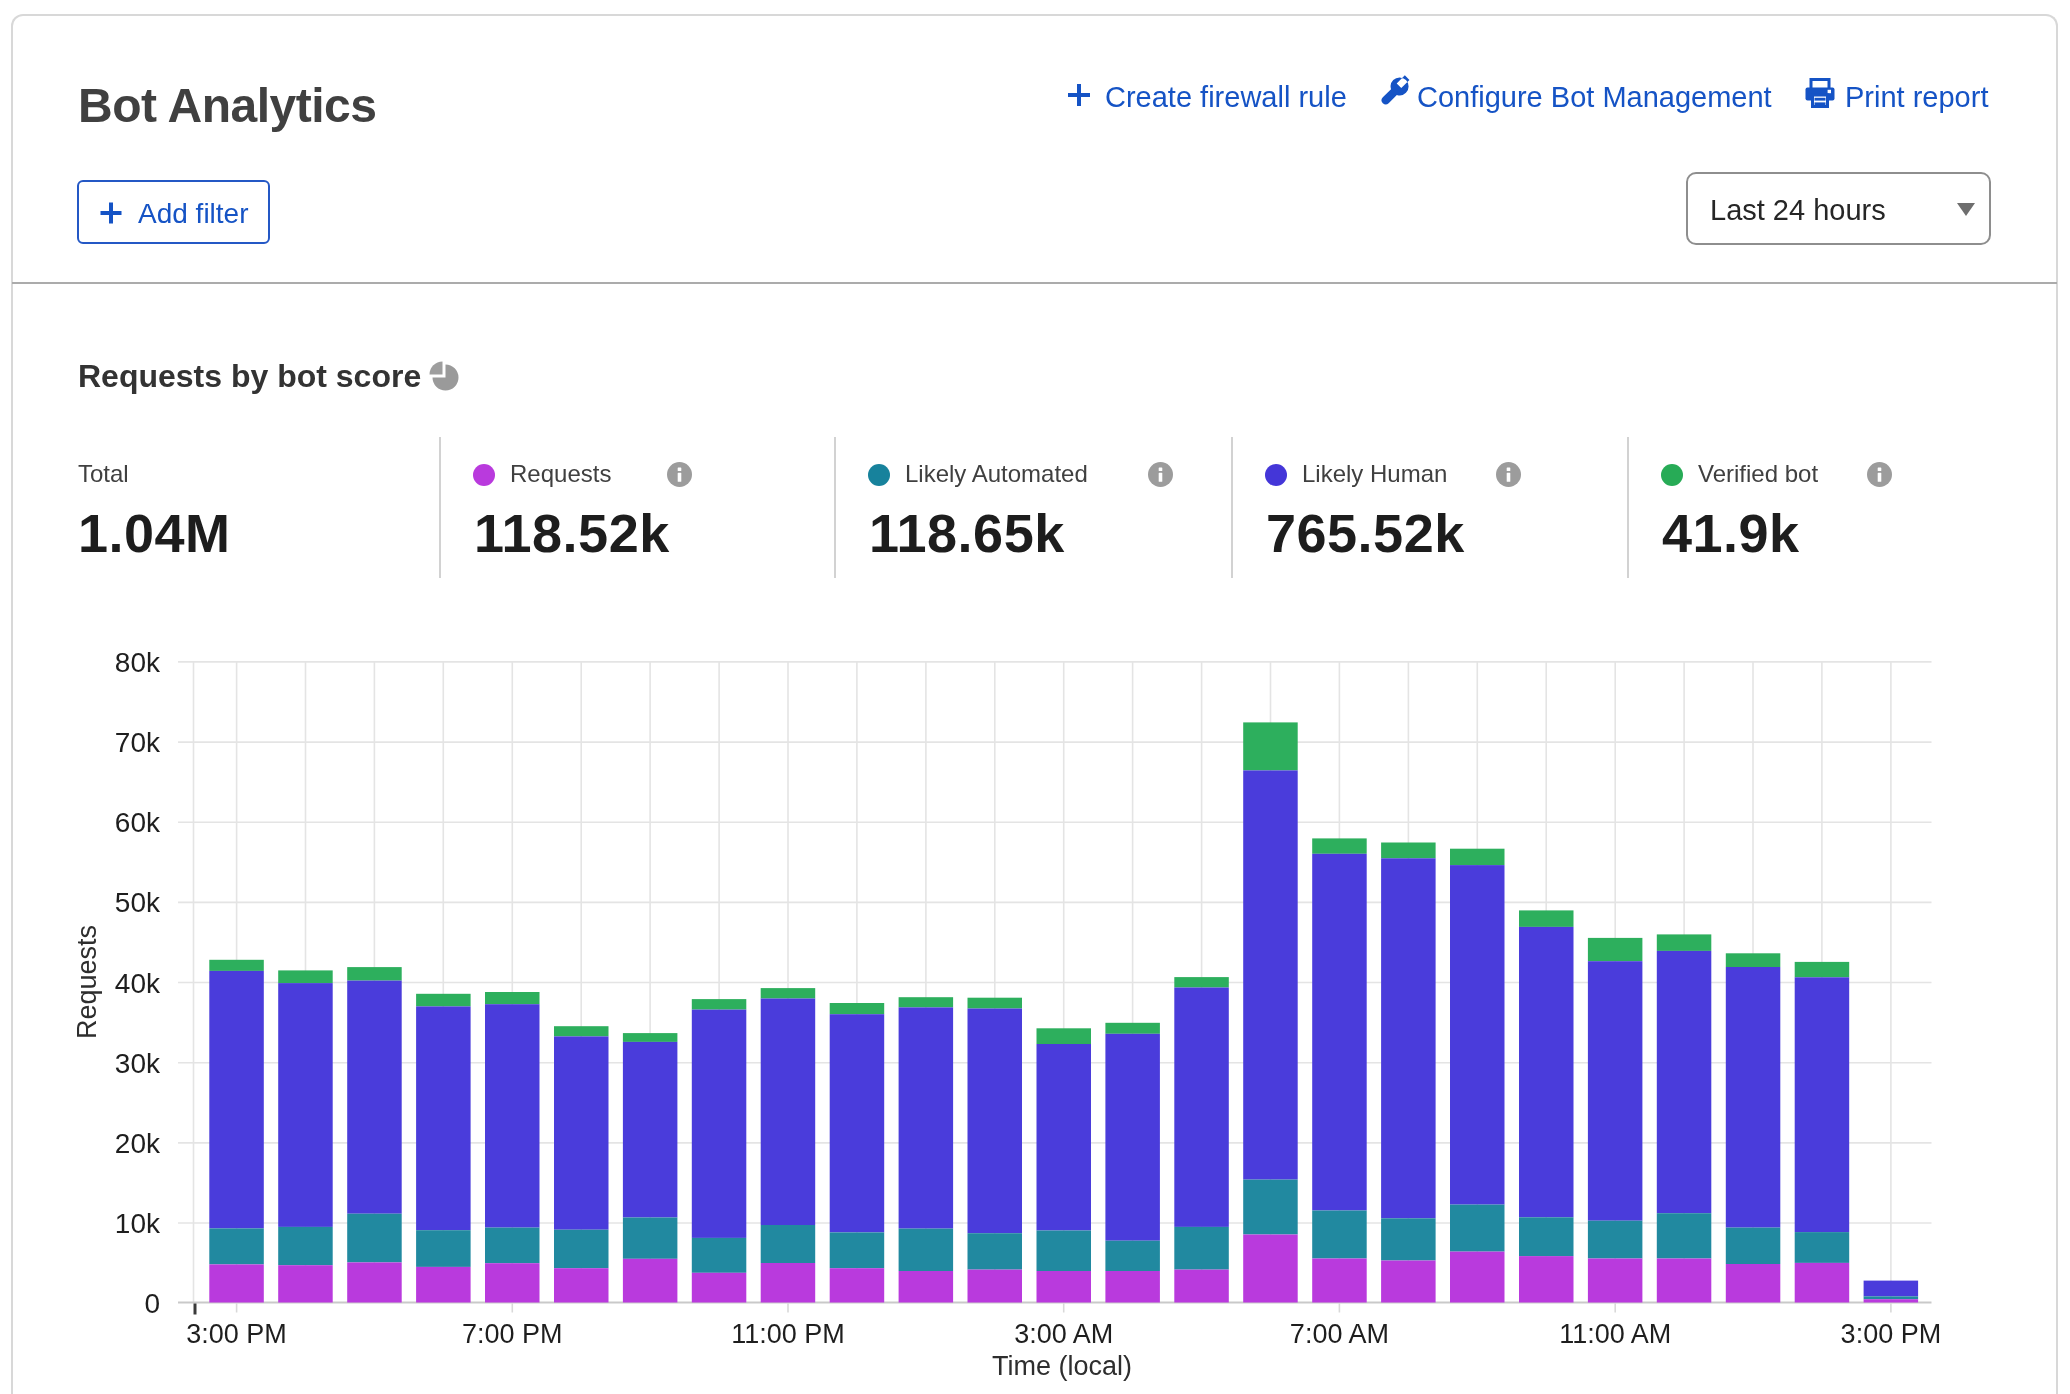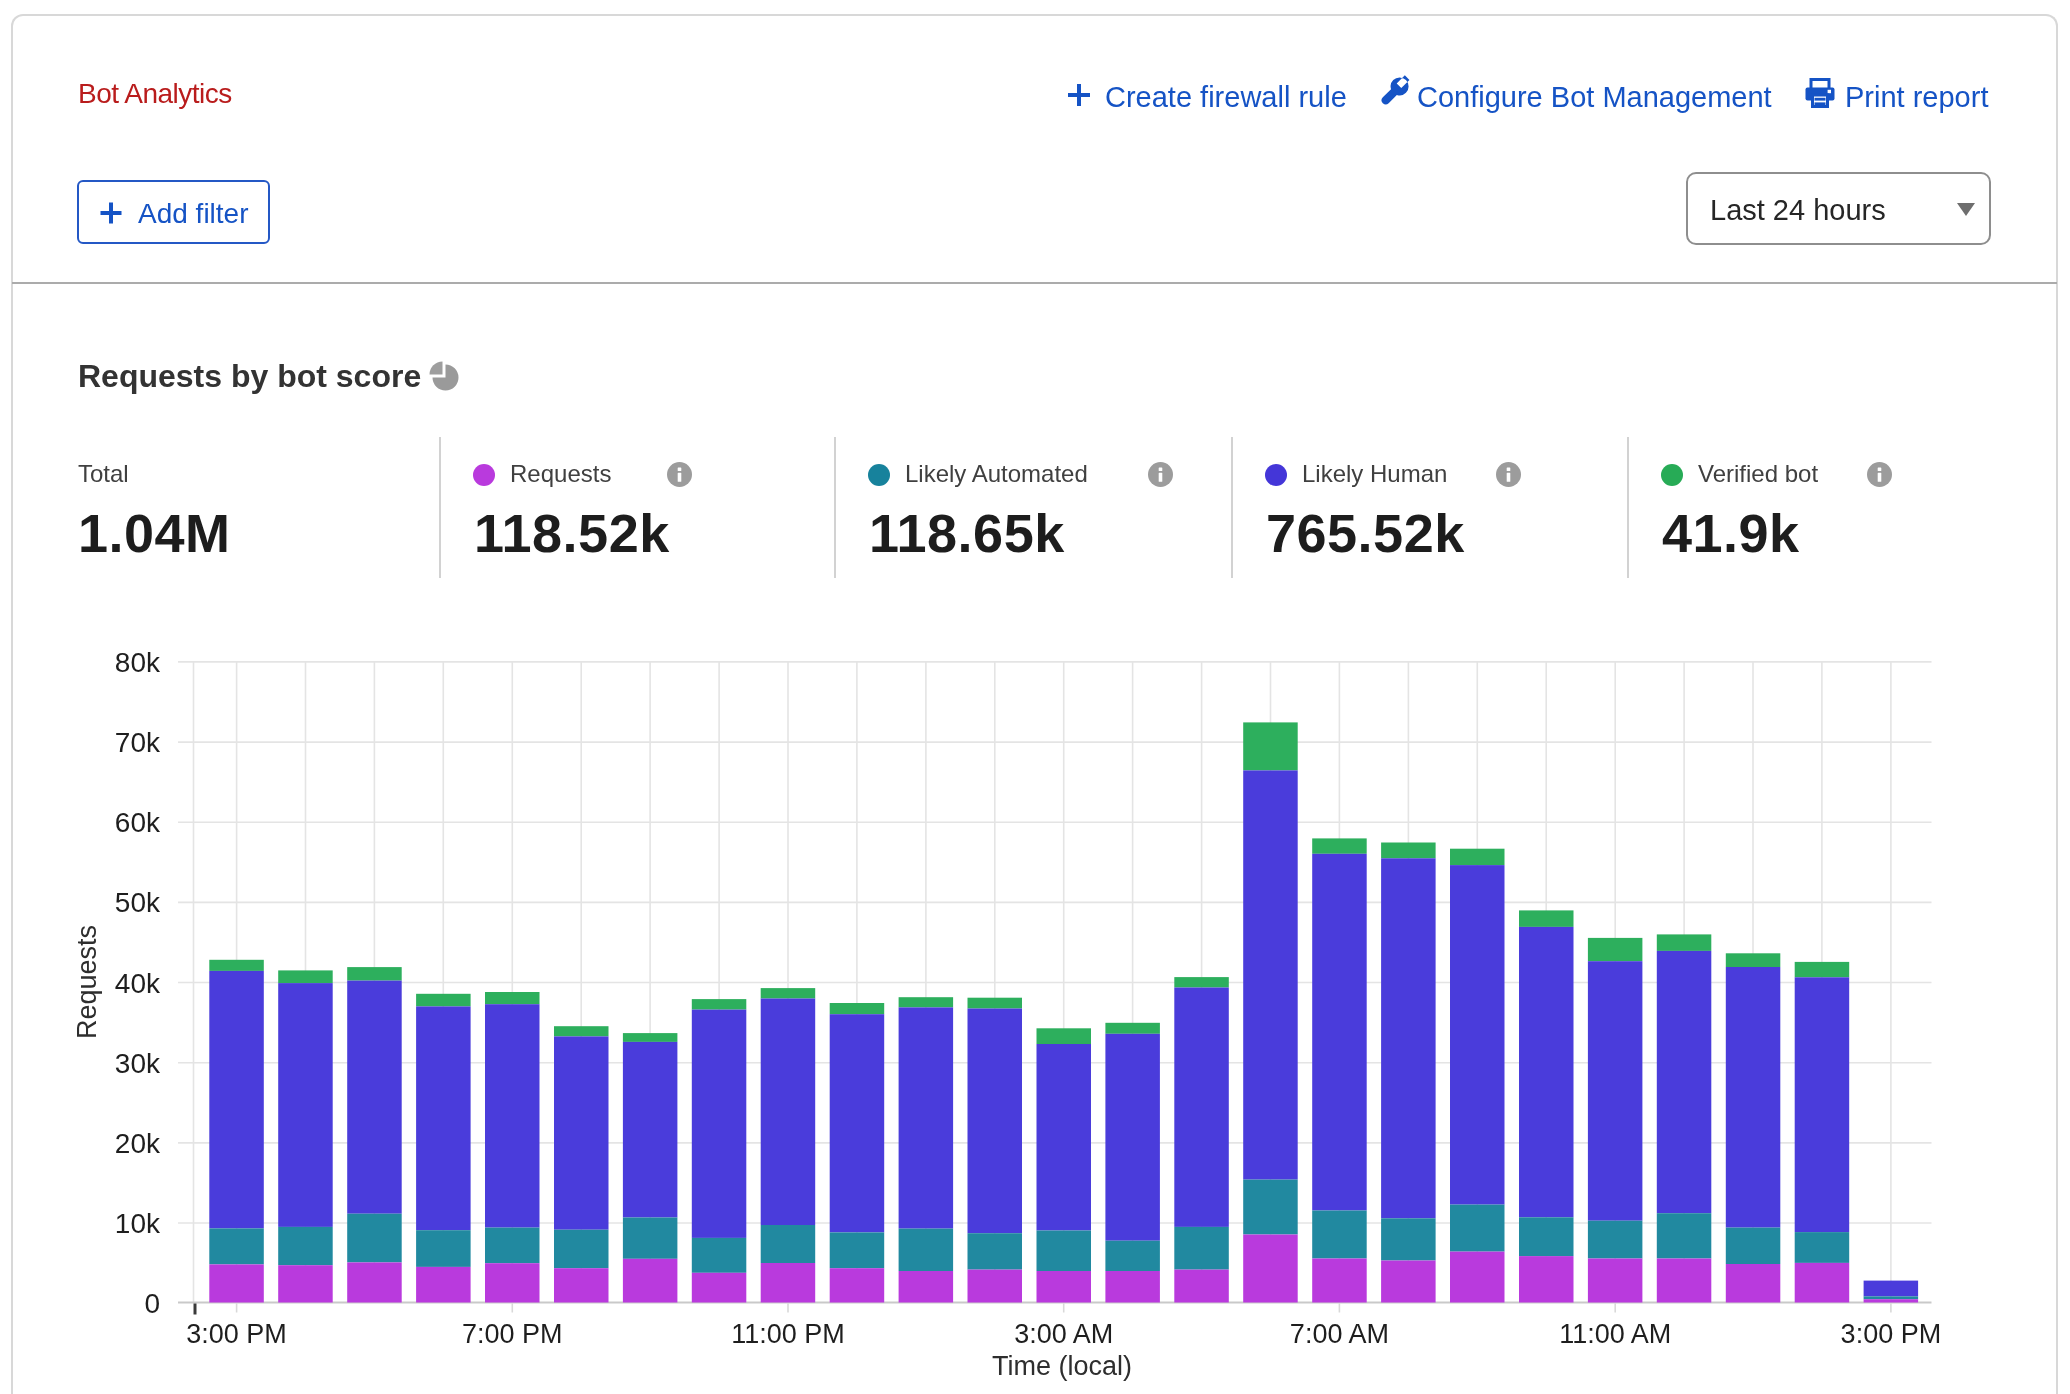--- a/index.html
+++ b/index.html
@@ -1,21 +1,21 @@
 <!DOCTYPE html>
 <html><head><meta charset="utf-8">
 <style>
   * { margin:0; padding:0; box-sizing:border-box; }
   html,body { width:2070px; height:1394px; background:#fff;
     font-family:"Liberation Sans", sans-serif; position:relative; overflow:hidden; }
   .abs { position:absolute; }
   .card { position:absolute; left:11px; top:14px; width:2047px; height:1390px;
     border:2px solid #d8d8d8; border-bottom:none; border-radius:12px 12px 0 0; }
   .hdiv { position:absolute; left:12px; top:282px; width:2045px; height:2px; background:#ababab; }
-  h1 { position:absolute; left:78px; top:78px; font-size:28px; font-weight:400; color:#b91c1c;
+  h1 { position:absolute; left:78px; top:78px; font-size:48px; font-weight:700; color:#404040;
        letter-spacing:-0.5px; }
   .link { position:absolute; top:81px; font-size:29px; color:#1553c5; white-space:nowrap; }
   .addf { position:absolute; left:77px; top:180px; width:193px; height:64px;
     border:2.5px solid #2458c5; border-radius:6px; }
   .addf span { position:absolute; left:59px; top:16px; font-size:28px; color:#1553c5; }
   .dd { position:absolute; left:1686px; top:172px; width:305px; height:73px;
     border:2px solid #8e8e8e; border-radius:10px; background:#fff; }
   .dd span { position:absolute; left:22px; top:20px; font-size:29px; color:#262626; }
   .dd .caret { position:absolute; right:14px; top:29px; width:0; height:0;
     border-left:9.5px solid transparent; border-right:9.5px solid transparent;

